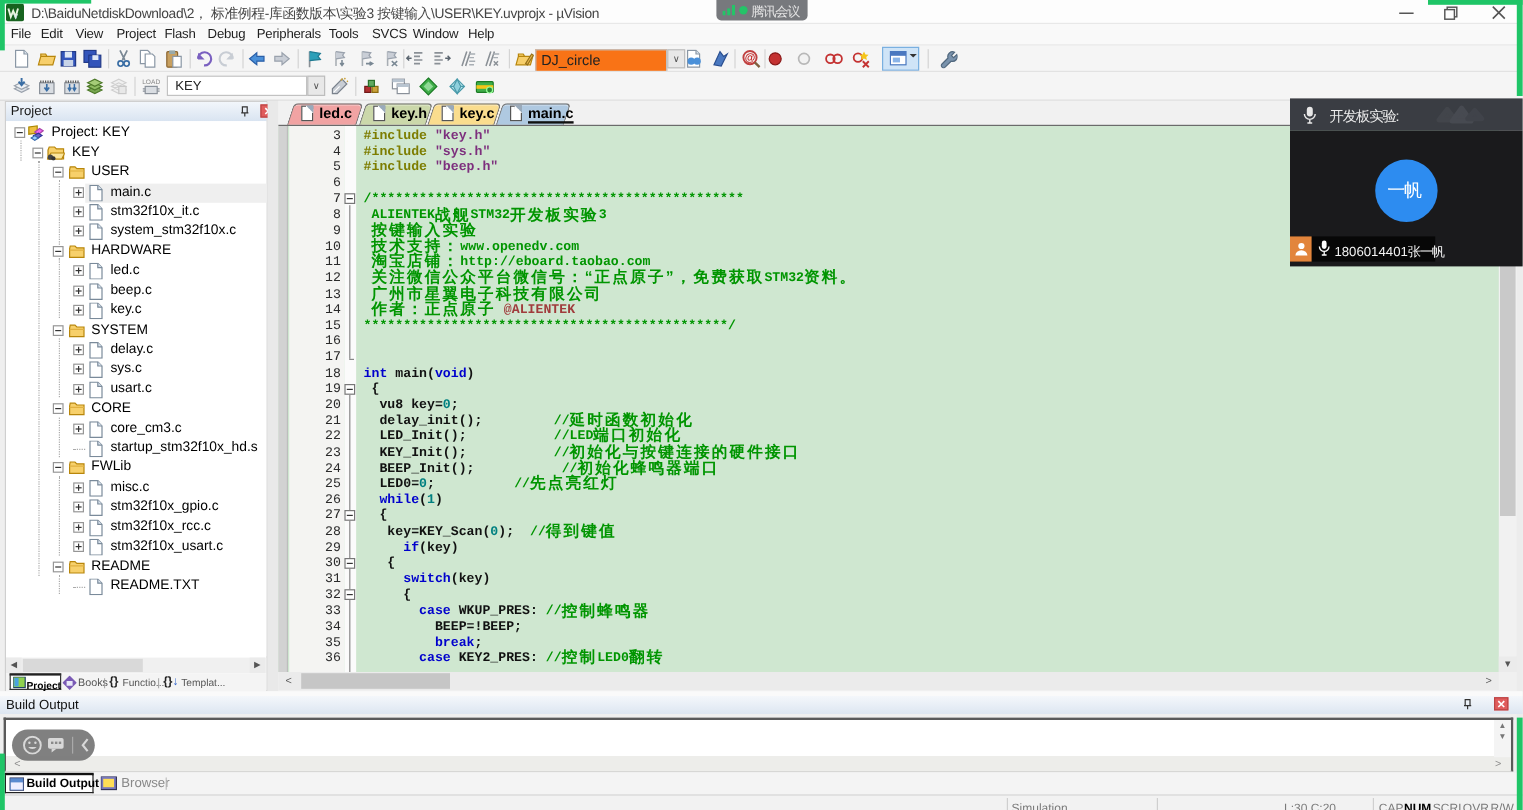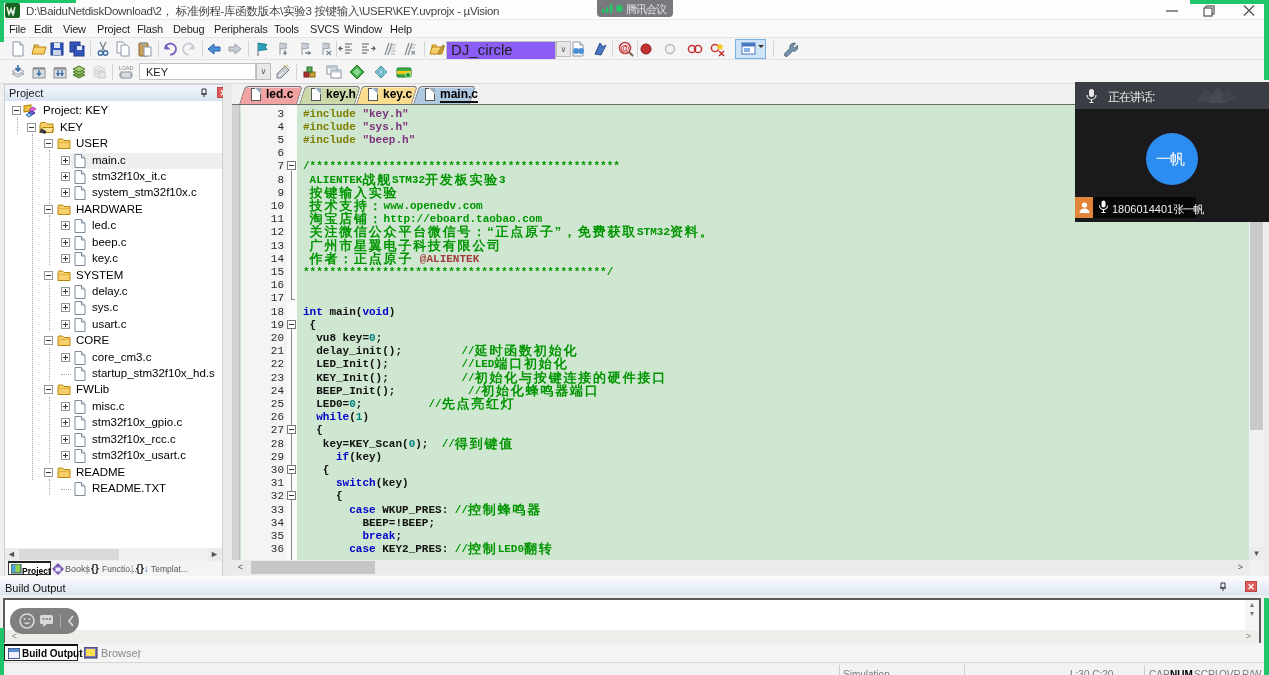--- a/index.html
+++ b/index.html
@@ -195,21 +195,21 @@
     <svg class="ab" style="left:401px;top:3px" width="16" height="16">
       <path d="M4 14 L8 2 M7 14 L11 2" stroke="#8a9096" stroke-width="1.3"></path>
       <path d="M10 4h5 M10 7h4" stroke="#a8aeb4" stroke-width="1.2"></path>
       <path d="M10.5 10 L14 13.5 M14 10 L10.5 13.5" stroke="#8a9096" stroke-width="1.2"></path>
     </svg>
     <div class="tsep" style="left:424px;top:3px"></div>
     <svg class="ab" style="left:429px;top:3px" width="16" height="16">
       <path d="M1 13 L3 6 L15 6 L13 13 Z M3 6 L3 4 L7 4 L8 5.5" fill="#f7cf6b" stroke="#b8860b"></path>
       <path d="M9 12 L14 4 L15.5 5 L10.5 13 Z" fill="#e8b84a" stroke="#96711a"></path>
     </svg>
-    <div class="ab" style="left:446px;top:3px;width:110px;height:32px;background:#8b5cf6;border:1px solid #c2c2c2;font-size:15px;color:#222;line-height:16px;padding-left:4px">DJ_circle</div>
+    <div class="ab" style="left:446px;top:3px;width:110px;height:32px;background:#f97316;border:1px solid #c2c2c2;font-size:12px;color:#222;line-height:16px;padding-left:4px">DJ_circle</div>
     <div class="ab" style="left:556px;top:3px;width:15px;height:16px;background:#e8e8e8;border:1px solid #bdbdbd;color:#555;font-size:8px;text-align:center;line-height:15px">∨</div>
     <svg class="ab" style="left:570px;top:3px" width="16" height="16">
       <path d="M3 1h7l3 3v11H3z" fill="#fff" stroke="#8a97a5"></path>
       <path d="M10 1v3h3" fill="#dde6ef" stroke="#8a97a5"></path>
       <circle cx="6" cy="10" r="3" fill="#4a90d9"></circle>
       <circle cx="11" cy="10" r="3" fill="#4a90d9"></circle>
     </svg>
     <svg class="ab" style="left:592px;top:3px" width="16" height="16">
       <path d="M3 13 L8 2 L11 6 L14 4 L9 14 Z" fill="#4a78c0" stroke="#2a4f90"></path>
     </svg>
@@ -803,21 +803,21 @@
     <span style="left:1194px">SCRL</span>
     <span style="left:1219px">OVR</span>
     <span style="left:1242px">R/W</span>
   </div>
 <div class="ab" id="tpanel">
     <div class="ab" id="thead">
       <svg class="ab" style="left:10px;top:6px" width="13" height="16">
         <rect x="4" y="1" width="5" height="8" rx="2.5" fill="#e8e8e8"></rect>
         <path d="M2 7a4.5 4.5 0 0 0 9 0 M6.5 11.5v3 M4.5 14.5h4" stroke="#e8e8e8" stroke-width="1.2" fill="none"></path>
       </svg>
-      <div class="ab" style="left:33px;top:7px;font-size:12px;color:#ececec;letter-spacing:-1px">正在讲话:</div>
+      <div class="ab" style="left:33px;top:7px;font-size:12px;color:#ececec;letter-spacing:-1px">开发板实验:</div>
       <svg class="ab" style="left:120px;top:4px" width="45" height="20">
         <path d="M4 14 L11 5 L18 14 Z" fill="#42454b" stroke="#42454b" stroke-width="4" stroke-linejoin="round"></path>
         <path d="M15 15 L23 4 L31 15 Z" fill="#474a51" stroke="#474a51" stroke-width="4" stroke-linejoin="round"></path>
         <path d="M28 13 L34 6 L40 13 Z" fill="#40434a" stroke="#40434a" stroke-width="4" stroke-linejoin="round"></path>
       </svg>
     </div>
     <div class="ab" id="tbody">
       <div class="ab" id="tcircle">
         <span class="ab" style="left:10px;top:0px;letter-spacing:-1px">一帆</span>
       </div>

